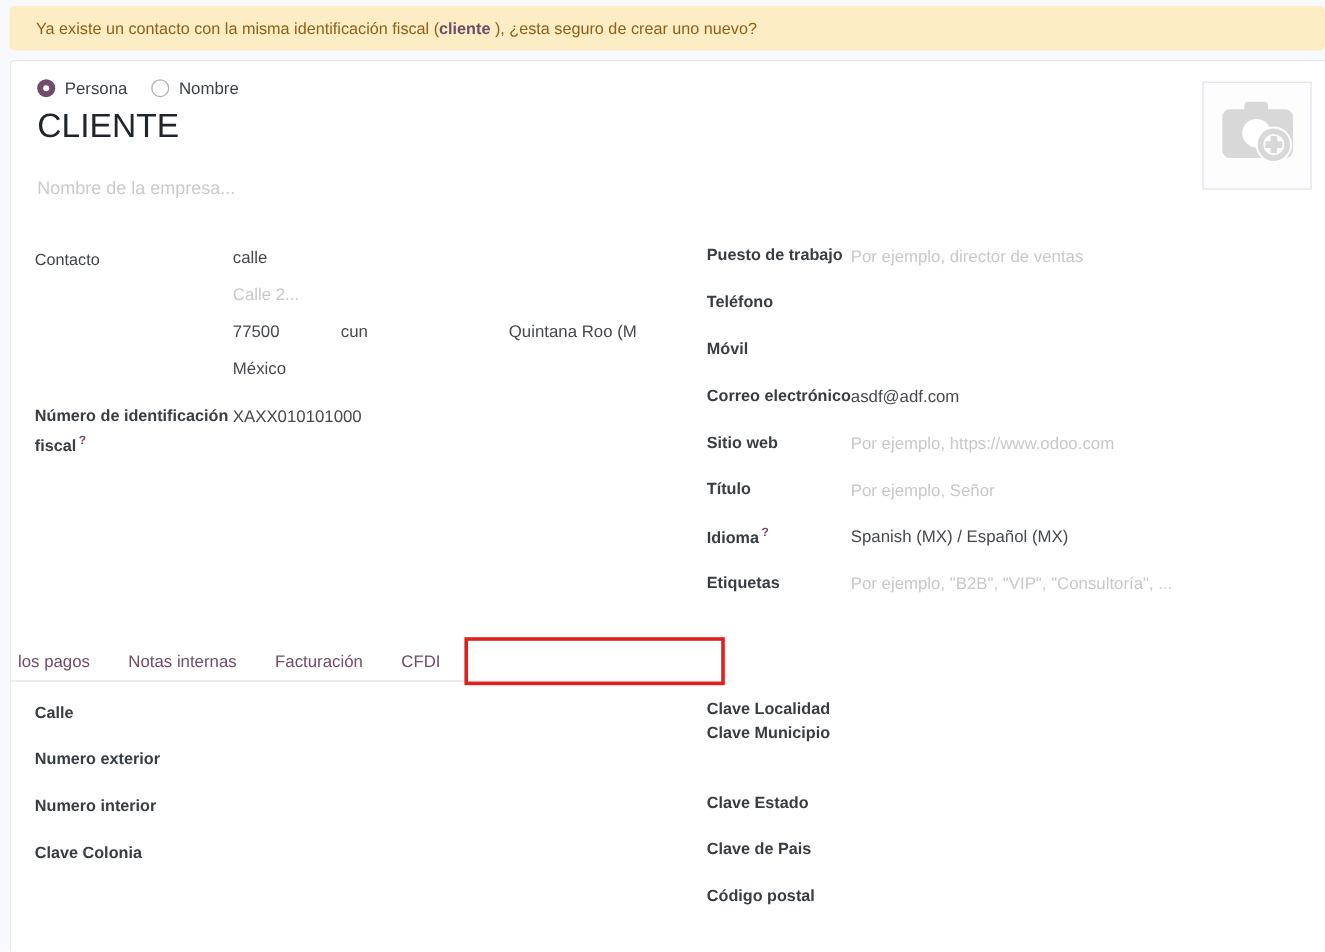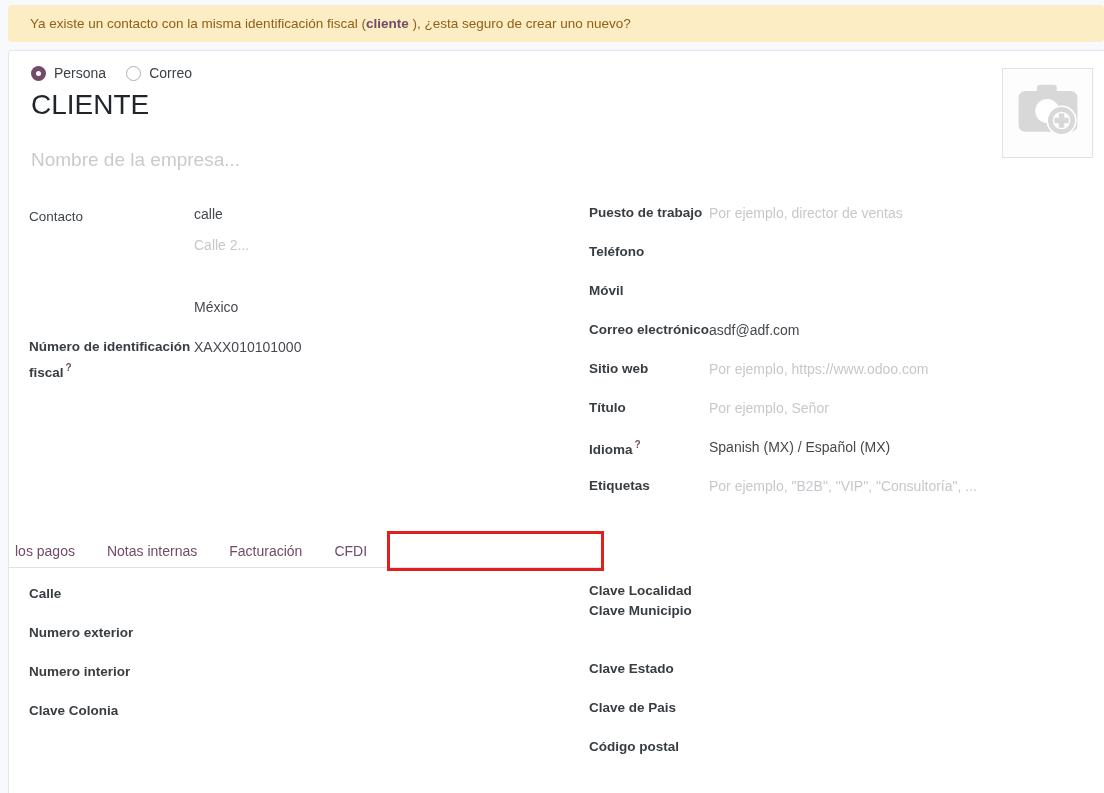--- a/index.html
+++ b/index.html
@@ -25,21 +25,21 @@
   }
   
   .radio-row{position:absolute;left:22px;top:14px;display:flex;align-items:center;gap:8px;font-size:14px;color:#3c4146;}
   .radio{width:15px;height:15px;border-radius:50%;box-sizing:border-box;display:inline-flex;align-items:center;justify-content:center;cursor:pointer;}
   .radio.checked{background:#714B67;}
   .radio.checked .dot{width:5px;height:5px;border-radius:50%;background:#ffffff;}
   .radio.unchecked{background:#ffffff;border:1px solid #aab0b6;}
   .radio-label{margin-right:12px;}
   
   .title{position:absolute;left:22px;top:38px;font-size:28px;font-weight:400;color:#1f252a;}
-  .company-ph{position:absolute;left:22px;top:98px;font-size:19px;color:#c8cbce;cursor:text;}
+  .company-ph{position:absolute;left:22px;top:98px;font-size:15px;color:#c8cbce;cursor:text;}
   
   .avatar-box{position:absolute;left:993px;top:17px;width:89px;height:88px;background:#fdfdfe;border:1px solid #dfe2e8;display:flex;align-items:center;justify-content:center;cursor:pointer;}
   
   .flabel{font-size:13.5px;font-weight:bold;color:#383d42;}
   .flabel.normal{font-weight:400;color:#3f444a;}
   .fval{font-size:14px;color:#45494e;cursor:text;}
   .fph{font-size:14px;color:#c6c8cb;cursor:text;}
   .sup-help{font-size:10px;color:#714B67;vertical-align:super;margin-left:2px;cursor:pointer;}
   .abs{position:absolute;}
   .left-label{left:20px;width:165px;line-height:21px;}
@@ -65,21 +65,21 @@
 </div>
 
 <div class="sheet">
 
   <div class="radio-row">
     <span class="radio checked">
         <span class="dot"></span>
       </span>
     <span class="radio-label">Persona</span>
     <span class="radio unchecked"></span>
-    <span class="radio-label">Correo</span>
+    <span class="radio-label">Nombre</span>
   </div>
 
   <div class="title">CLIENTE</div>
   <div class="company-ph">Nombre de la empresa...</div>
 
   <div class="avatar-box">
     <span>
       <svg width="72" height="70" viewBox="0 0 90 88">
         <rect x="31" y="11" width="25" height="14" rx="4" fill="#d8d8d8"></rect>
         <rect x="8" y="19" width="74" height="51" rx="8" fill="#d8d8d8"></rect>
@@ -88,20 +88,25 @@
         <circle cx="62" cy="56" r="14" fill="none" stroke="#d8d8d8" stroke-width="6"></circle>
         <rect x="58.5" y="47" width="7" height="18" fill="#d8d8d8"></rect>
         <rect x="53" y="52.5" width="18" height="7" fill="#d8d8d8"></rect>
       </svg>
     </span>
   </div>
 
   <div class="abs flabel normal left-label" style="top:155px">Contacto</div>
   <div class="abs fval left-value" style="top:155px">calle</div>
   <div class="abs fph left-value" style="top:186px">Calle 2...</div>
+  <div class="abs staterow" style="top:217px">
+    <span class="zip fval">77500</span>
+    <span class="city fval">cun</span>
+    <span class="state fval">Quintana Roo (M</span>
+  </div>
   <div class="abs fval left-value" style="top:248px">México</div>
 
   <div class="abs flabel left-label" style="top:285px"><span>Número de identificación fiscal</span><sup class="sup-help">?</sup></div>
   <div class="abs fval left-value" style="top:288px">XAXX010101000</div>
 
   <div class="abs flabel right-label" style="top:154px">Puesto de trabajo</div>
   <div class="abs fph right-value" style="top:154px">Por ejemplo, director de ventas</div>
 
   <div class="abs flabel right-label" style="top:193px">Teléfono</div>
   <div class="abs fval right-value" style="top:193px"></div>

